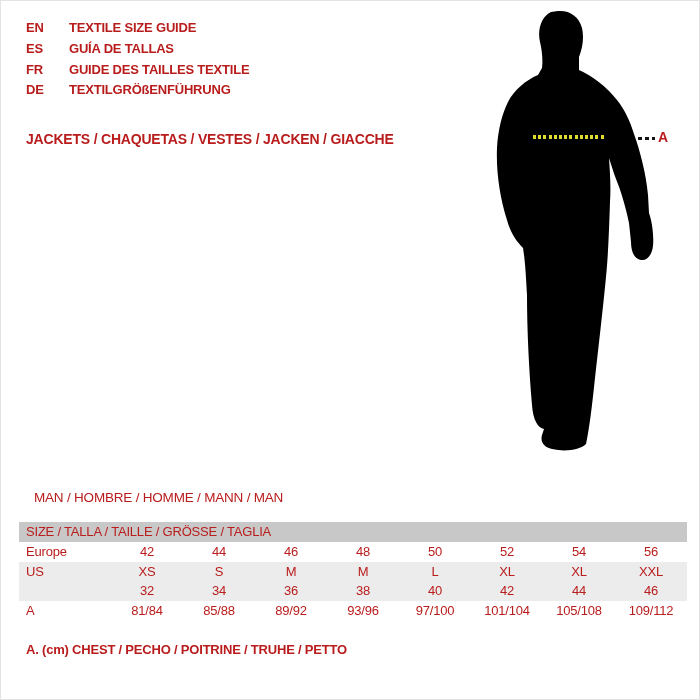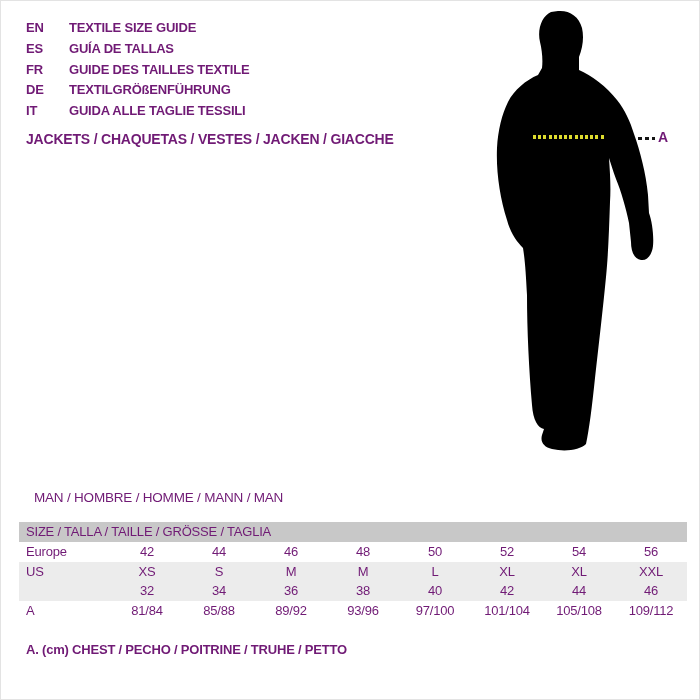--- a/index.html
+++ b/index.html
@@ -5,21 +5,21 @@
   html, body { margin: 0; padding: 0; background: #fff; }
   .canvas {
     position: relative;
     width: 700px;
     height: 700px;
     background: #ffffff;
     border: 1px solid #e3e3e3;
     box-sizing: border-box;
     overflow: hidden;
     font-family: "Liberation Sans", "DejaVu Sans", sans-serif;
-    color: #701a75;
+    color: #b91c1c;
     -webkit-font-smoothing: antialiased;
   }
 
   
   .lang-list {
     position: absolute;
     top: 17px;
     left: 25px;
     font-size: 13px;
     font-weight: bold;
@@ -137,24 +137,20 @@
       <span class="lang-code">ES</span>
       <span class="lang-label">GUÍA DE TALLAS</span>
     </div>
     <div class="lang-row">
       <span class="lang-code">FR</span>
       <span class="lang-label">GUIDE DES TAILLES TEXTILE</span>
     </div>
     <div class="lang-row">
       <span class="lang-code">DE</span>
       <span class="lang-label">TEXTILGRÖßENFÜHRUNG</span>
-    </div>
-    <div class="lang-row">
-      <span class="lang-code">IT</span>
-      <span class="lang-label">GUIDA ALLE TAGLIE TESSILI</span>
     </div>
   </div>
 
   <div class="categories">
     <div>JACKETS / CHAQUETAS / VESTES / JACKEN / GIACCHE</div>
   </div>
 
   <svg class="figure-svg" viewBox="0 0 220 470" xmlns="http://www.w3.org/2000/svg" aria-hidden="true">
     <path fill="#000000" d="
       M 77 10

